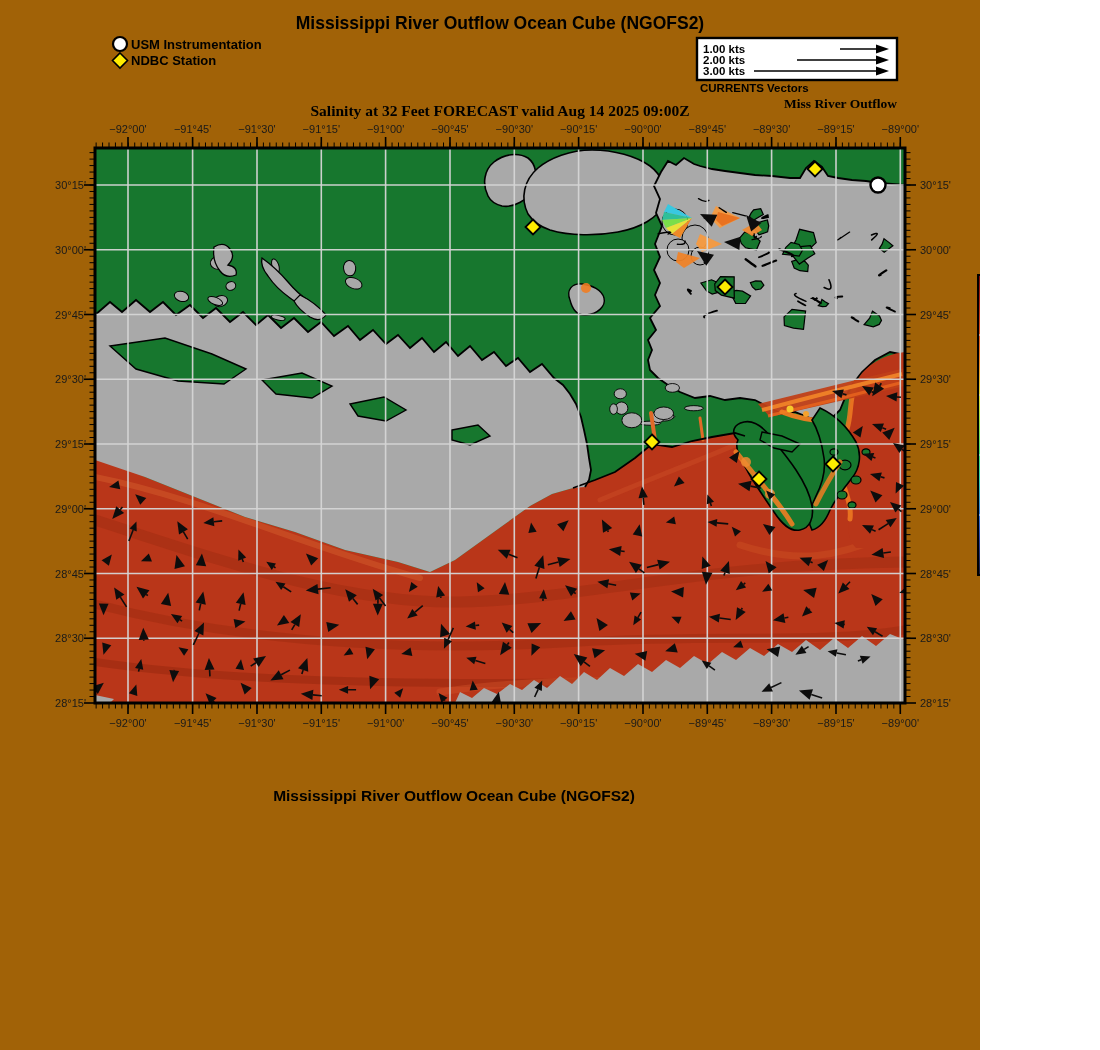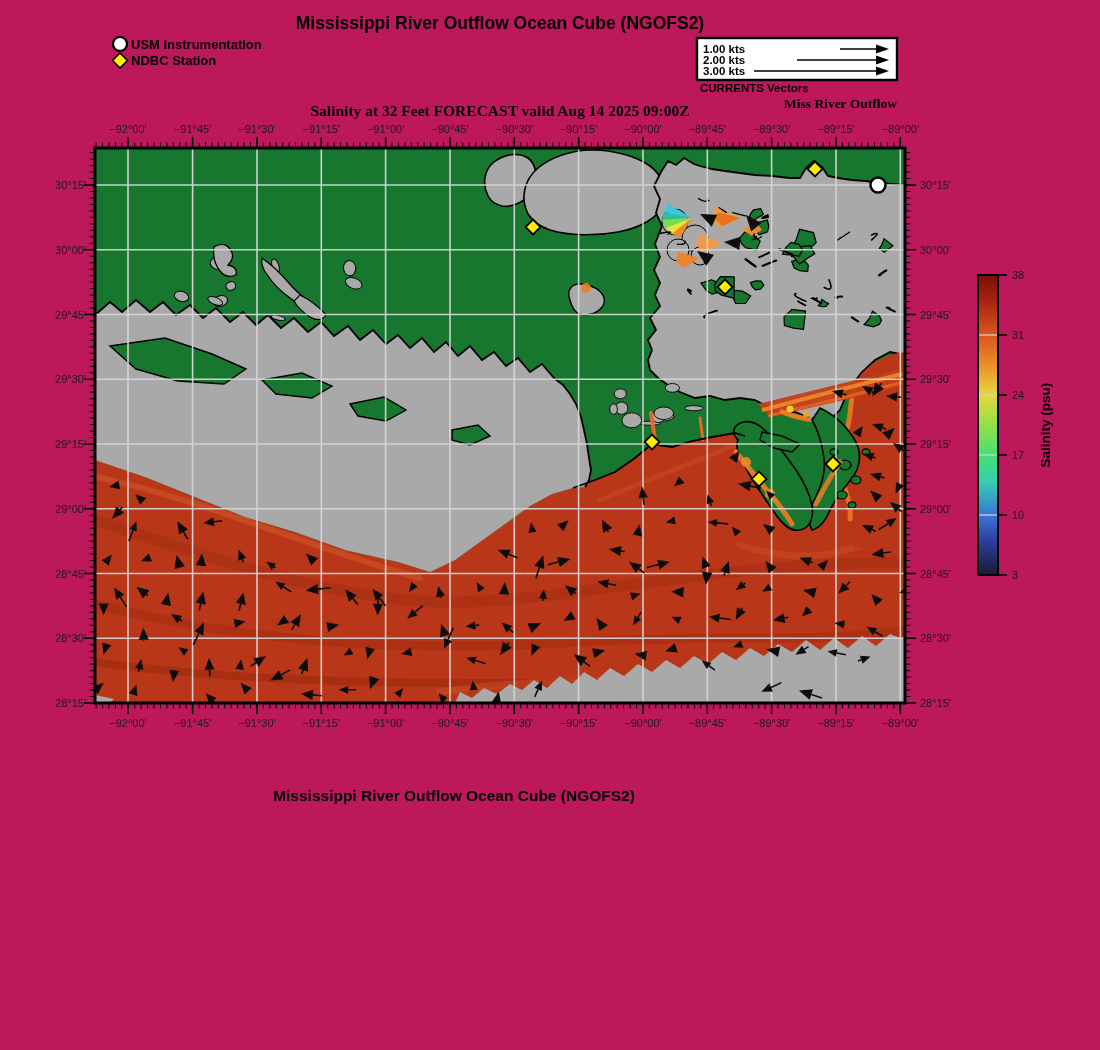--- a/index.html
+++ b/index.html
@@ -1,16 +1,16 @@
 <!DOCTYPE html>
 <html><head>
 <meta charset="utf-8">
 <style>
   html,body{margin:0;padding:0;background:#ffffff;}
-  #canvas{position:relative;width:1100px;height:1050px;background:#be185d;overflow:hidden;
+  #canvas{position:relative;width:980px;height:1050px;background:#a16207;overflow:hidden;
           font-family:"Liberation Sans",sans-serif;}
   svg text{user-select:none;}
   .t-sans-b{font-family:"Liberation Sans",sans-serif;font-weight:bold;fill:#000;}
   .t-serif-b{font-family:"Liberation Serif",serif;font-weight:bold;fill:#000;}
   .t-axis{font-family:"Liberation Sans",sans-serif;font-weight:normal;fill:#1a1a1a;font-size:11px;}
 </style>
 </head>
 <body>
 
 <div id="canvas">

